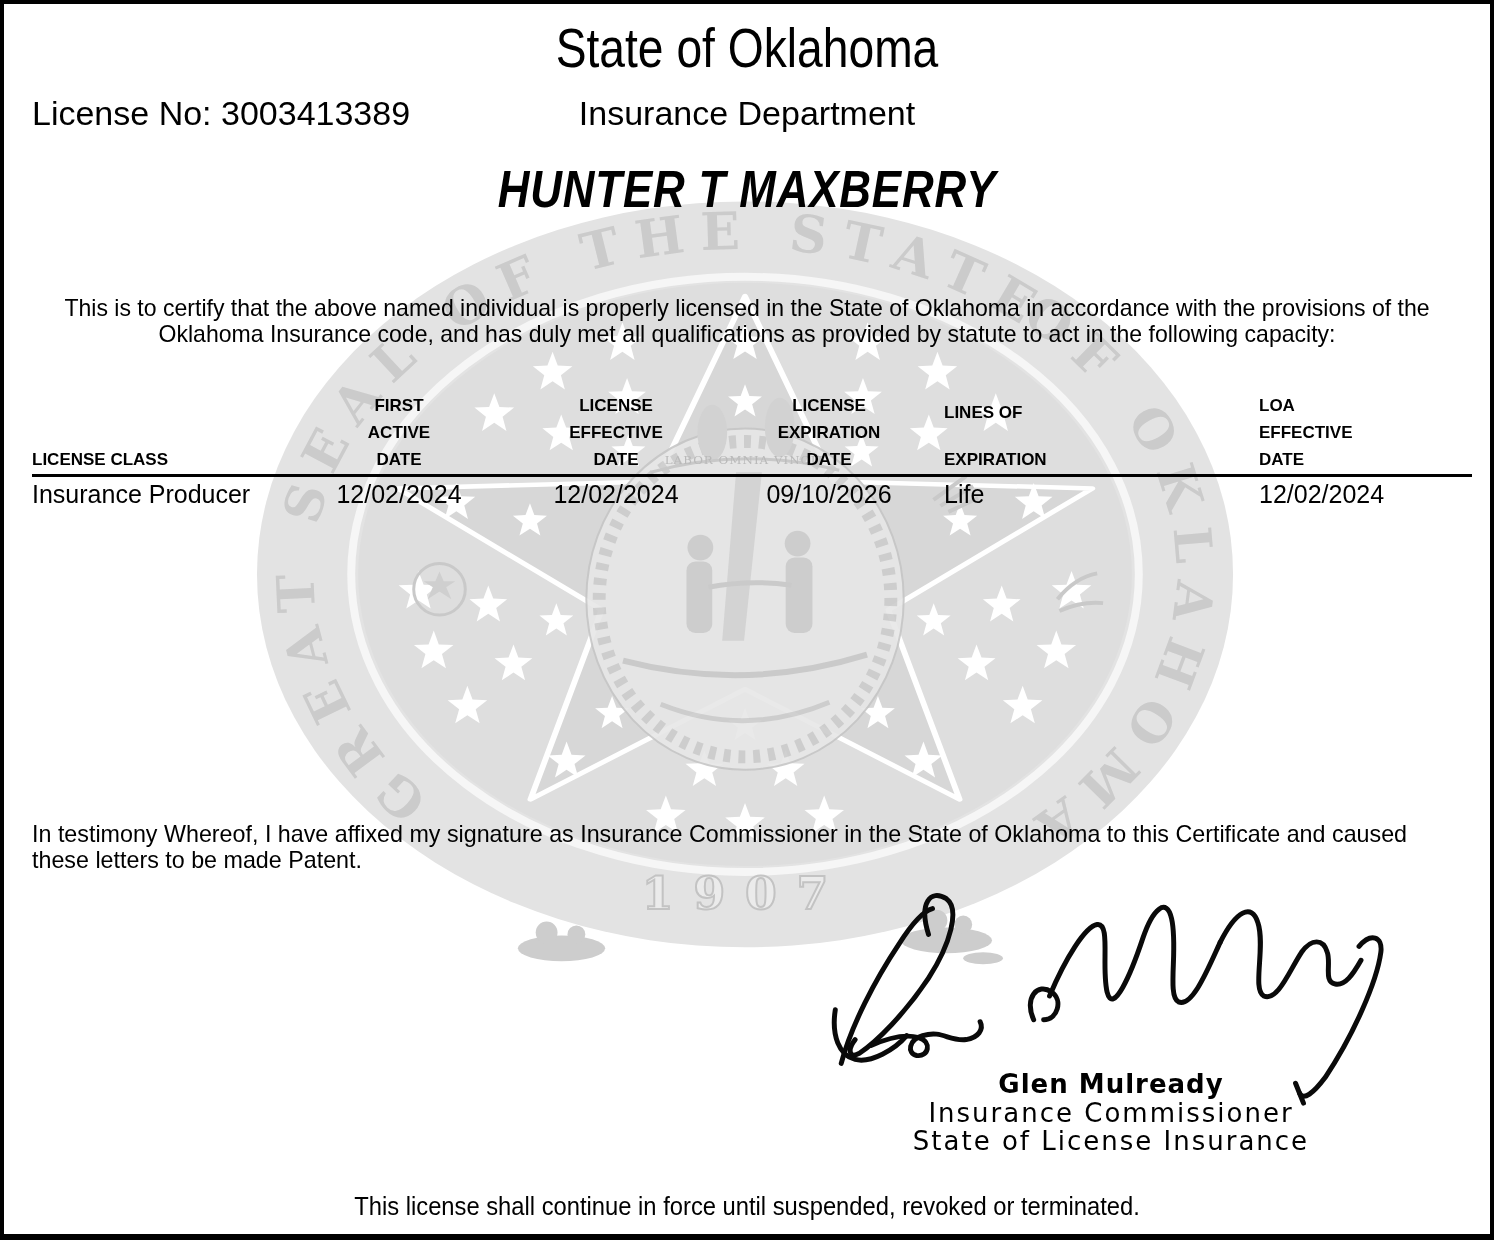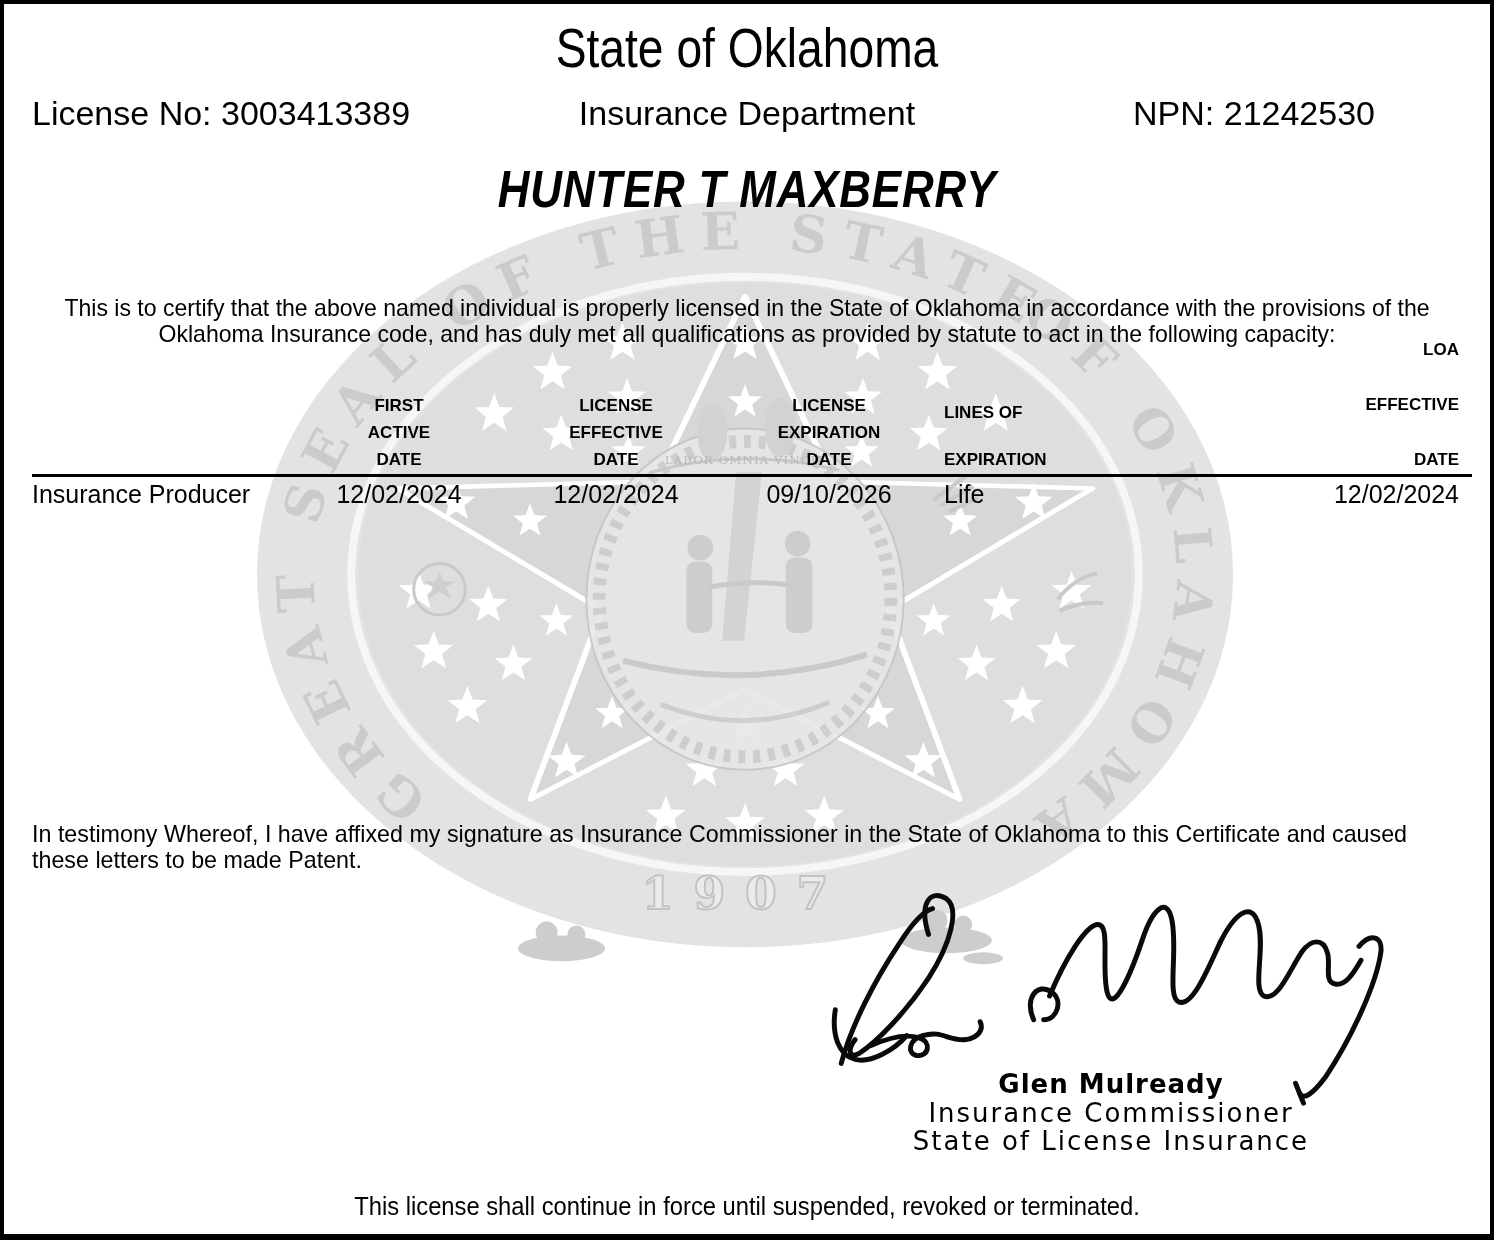--- a/index.html
+++ b/index.html
@@ -51,21 +51,21 @@
     display:flex;flex-direction:column;justify-content:flex-end;
     font-weight:bold;font-size:17px;line-height:27px;
     white-space:nowrap;
   }
   .tcell{top:477px;font-size:25px;line-height:27px;white-space:nowrap;}
   .c1{left:28px;width:250px;text-align:left;}
   .c2{left:295px;width:200px;text-align:center;}
   .c3{left:512px;width:200px;text-align:center;}
   .c4{left:723px;width:204px;text-align:center;}
   .c5{left:940px;width:220px;text-align:left;gap:20px;}
-  .c6{left:1255px;width:200px;text-align:right;gap:28px;}
+  .c6{left:1255px;width:200px;text-align:left;}
   .rule{top:470px;left:28px;width:1440px;height:3px;background:#000;}
 
   .testimony{
     top:817px;left:28px;width:1450px;
     font-size:24px;line-height:26px;
     transform:scaleX(0.97);transform-origin:left top;
   }
   .testimony div{white-space:nowrap;}
 
   .sig-text{
@@ -219,29 +219,31 @@
         <ellipse cx="985" cy="962" rx="20" ry="6"></ellipse>
       </g>
     </g>
   </svg>
 
   <div class="layer content">
     <div class="abs title">State of Oklahoma</div>
 
     <div class="abs hdr hdr-left">License No: 3003413389</div>
     <div class="abs hdr hdr-center">Insurance Department</div>
-    <div class="abs hdr hdr-right">NPN: 21242530</div>
 
     <div class="abs name">HUNTER T MAXBERRY</div>
 
     <div class="abs certify">
       <div>This is to certify that the above named individual is properly licensed in the State of Oklahoma in accordance with the provisions of the</div>
       <div>Oklahoma Insurance code, and has duly met all qualifications as provided by statute to act in the following capacity:</div>
     </div>
 
+    <div class="abs thead c1">
+      <div>LICENSE CLASS</div>
+    </div>
     <div class="abs thead c2">
       <div>FIRST</div>
       <div>ACTIVE</div>
       <div>DATE</div>
     </div>
     <div class="abs thead c3">
       <div>LICENSE</div>
       <div>EFFECTIVE</div>
       <div>DATE</div>
     </div>

